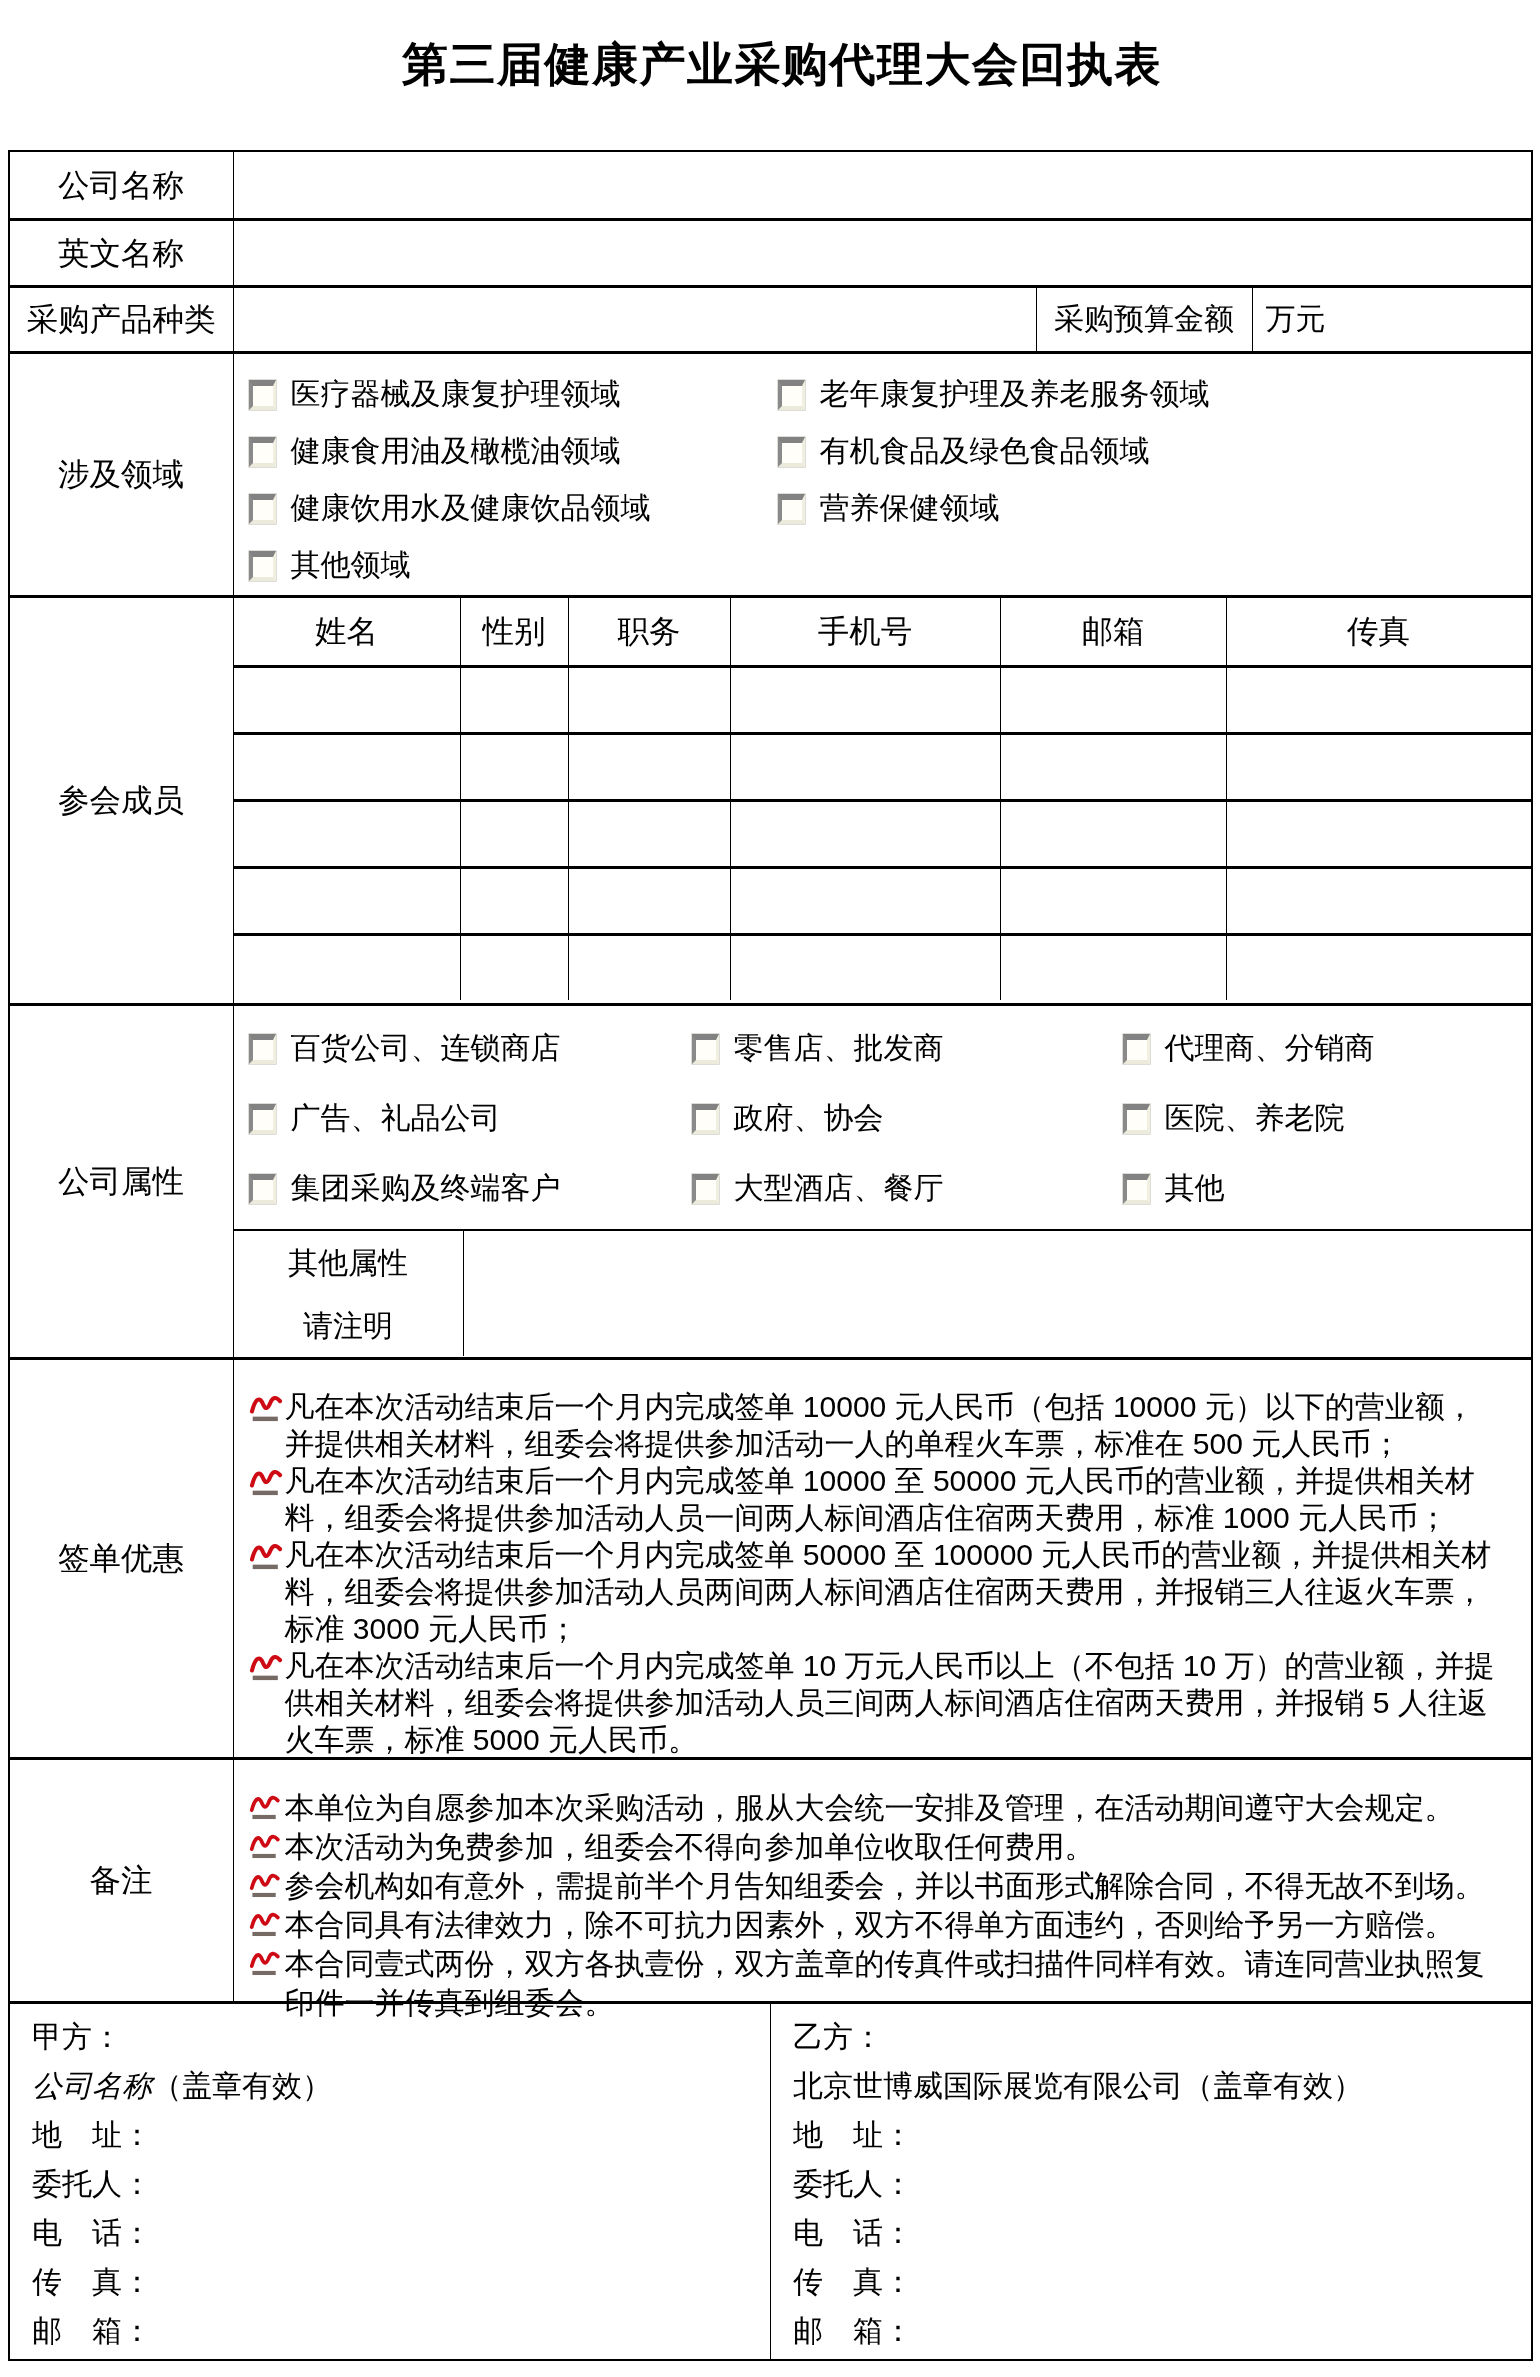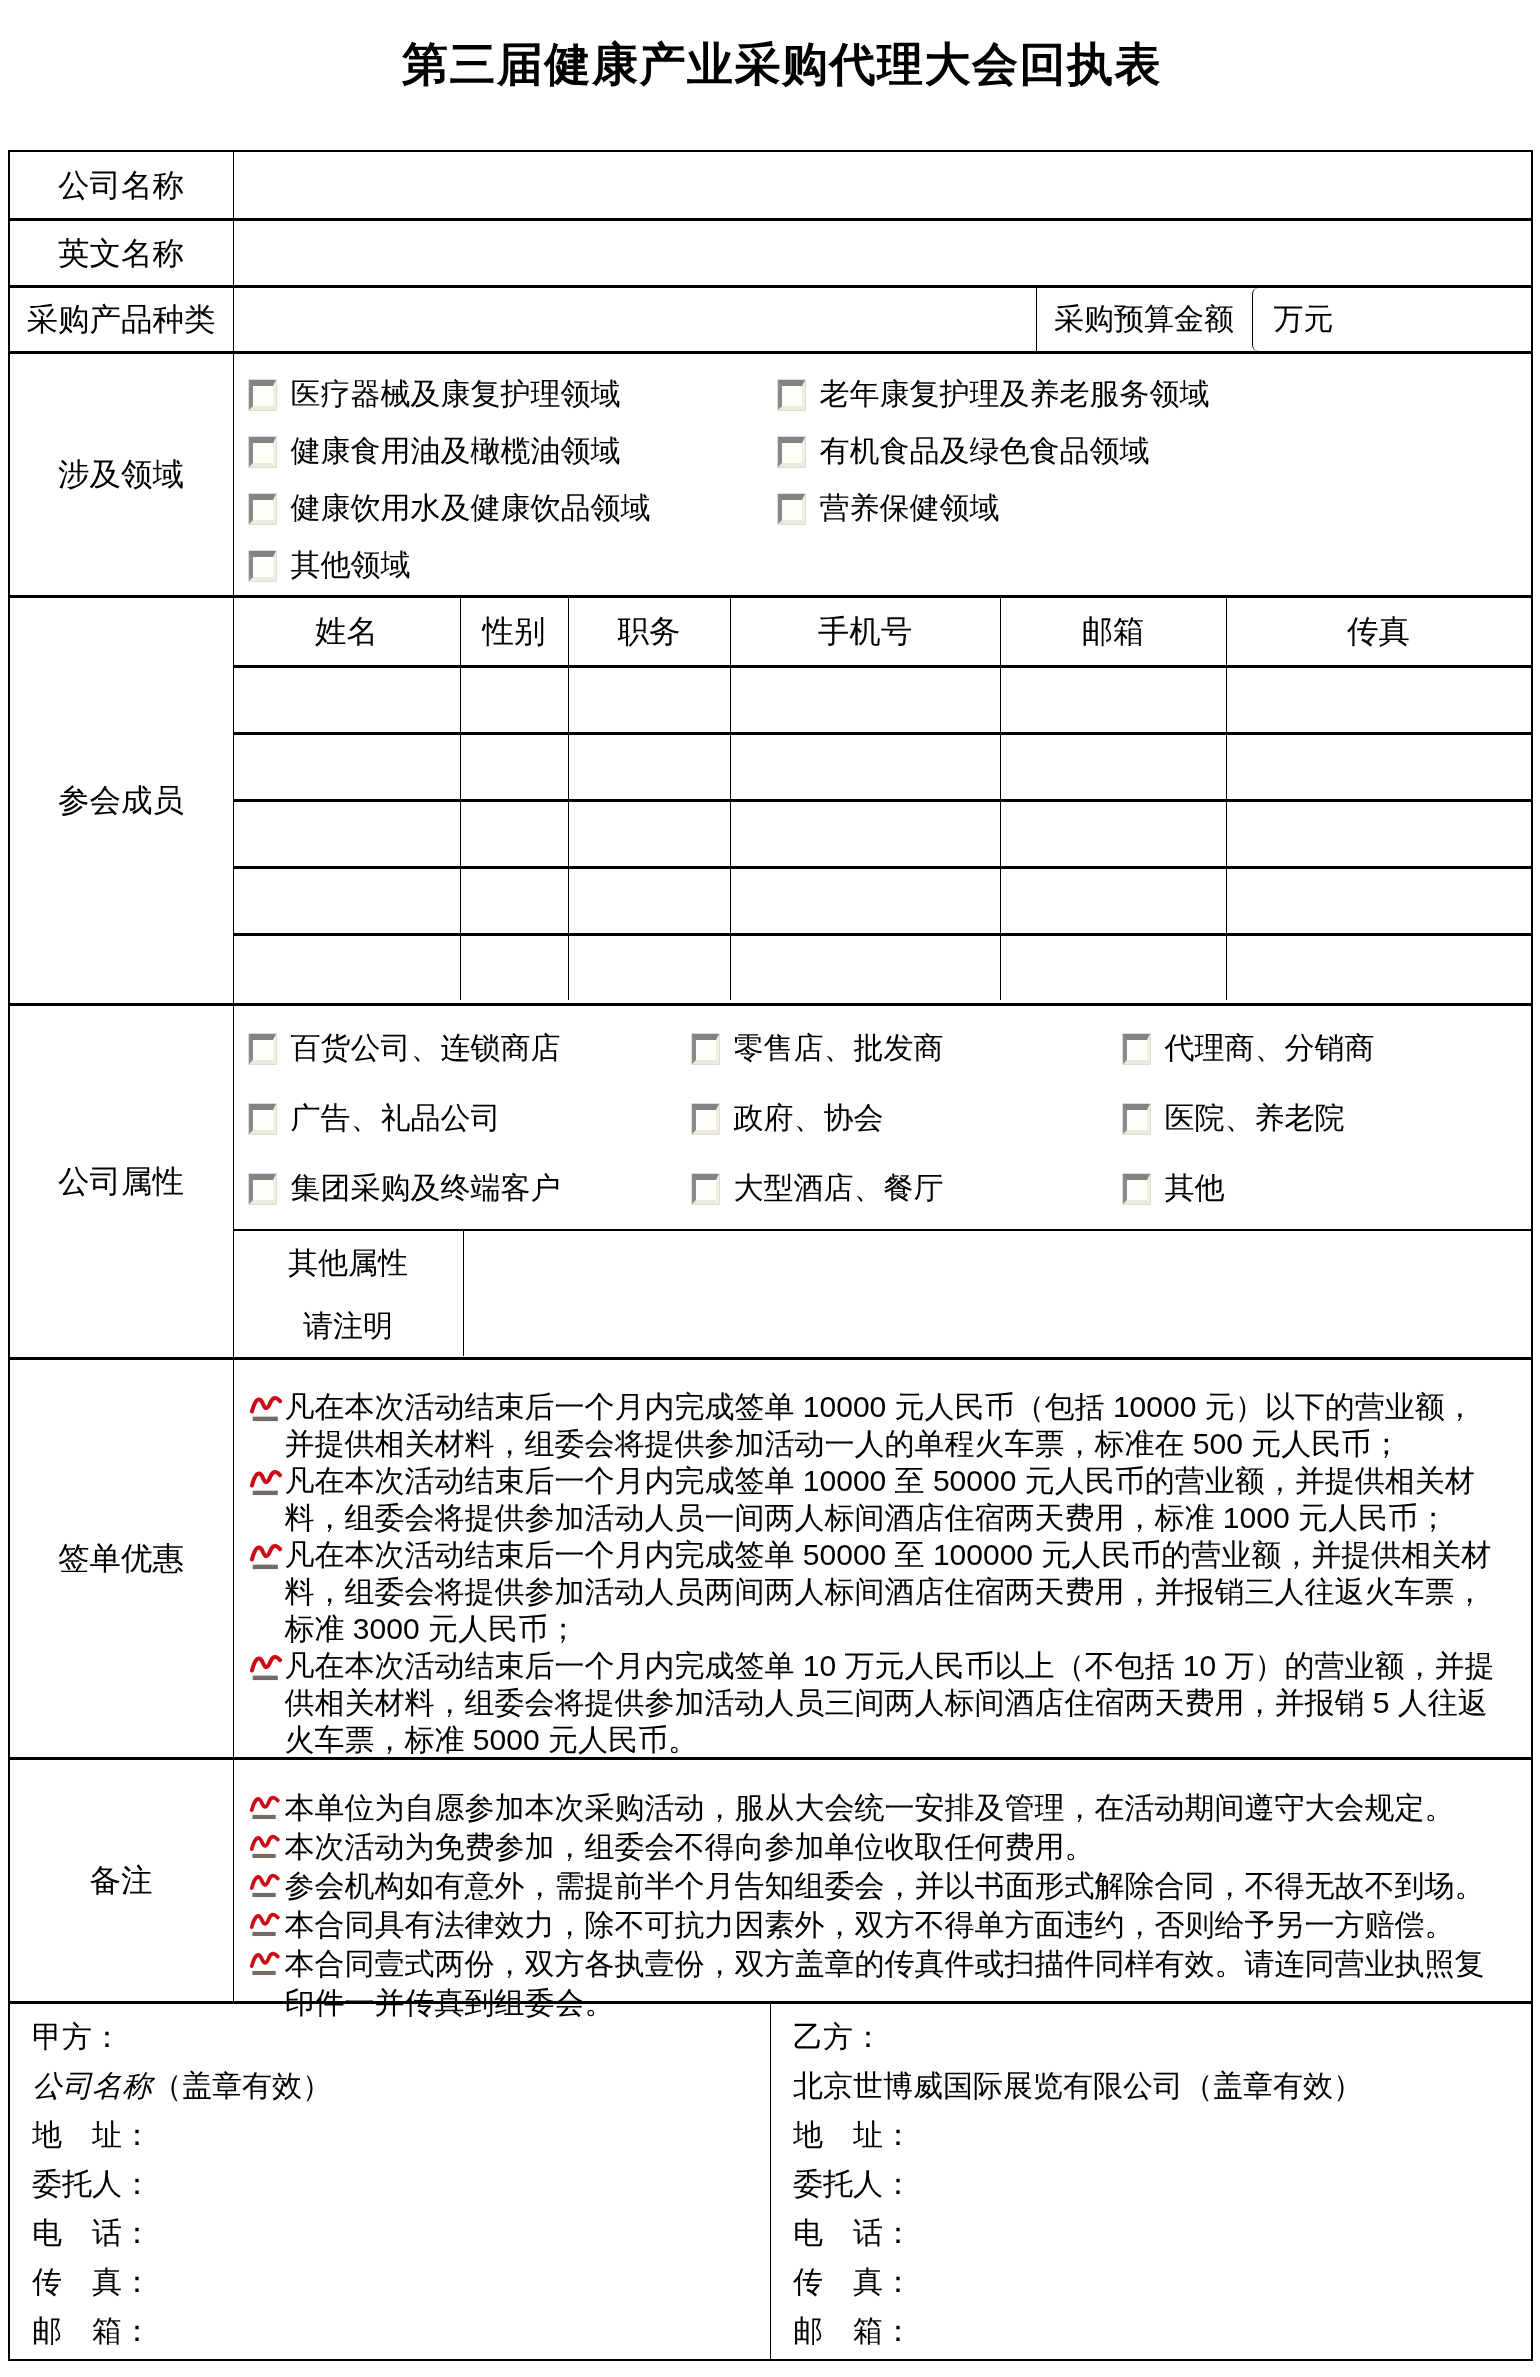--- a/index.html
+++ b/index.html
@@ -39,21 +39,21 @@
   .r-parties { height:358px; }
 
   
   .budget-mid { flex:0 0 803px; border-left:1.5px solid #000; }
   .budget-label {
     flex:0 0 216px; border-left:1.5px solid #000;
     display:flex; align-items:center; justify-content:center; font-size:30px;
   }
   .budget-unit {
     flex:1; border-left:1.5px solid #000;
-    display:flex; align-items:center; font-size:30px; padding-left:21px;border-radius:6px;
+    display:flex; align-items:center; font-size:30px; padding-left:13px;
   }
 
   
   .cb-item { display:flex; align-items:center; gap:15px; font-size:30px; }
   .cb {
     flex:0 0 27px; width:27px; height:30px; display:inline-block;
     background:#fffef8;
     border-top:6px solid #828282;
     border-left:4.5px solid #8a8a8a;
     border-right:3.7px solid #f0efe2;

